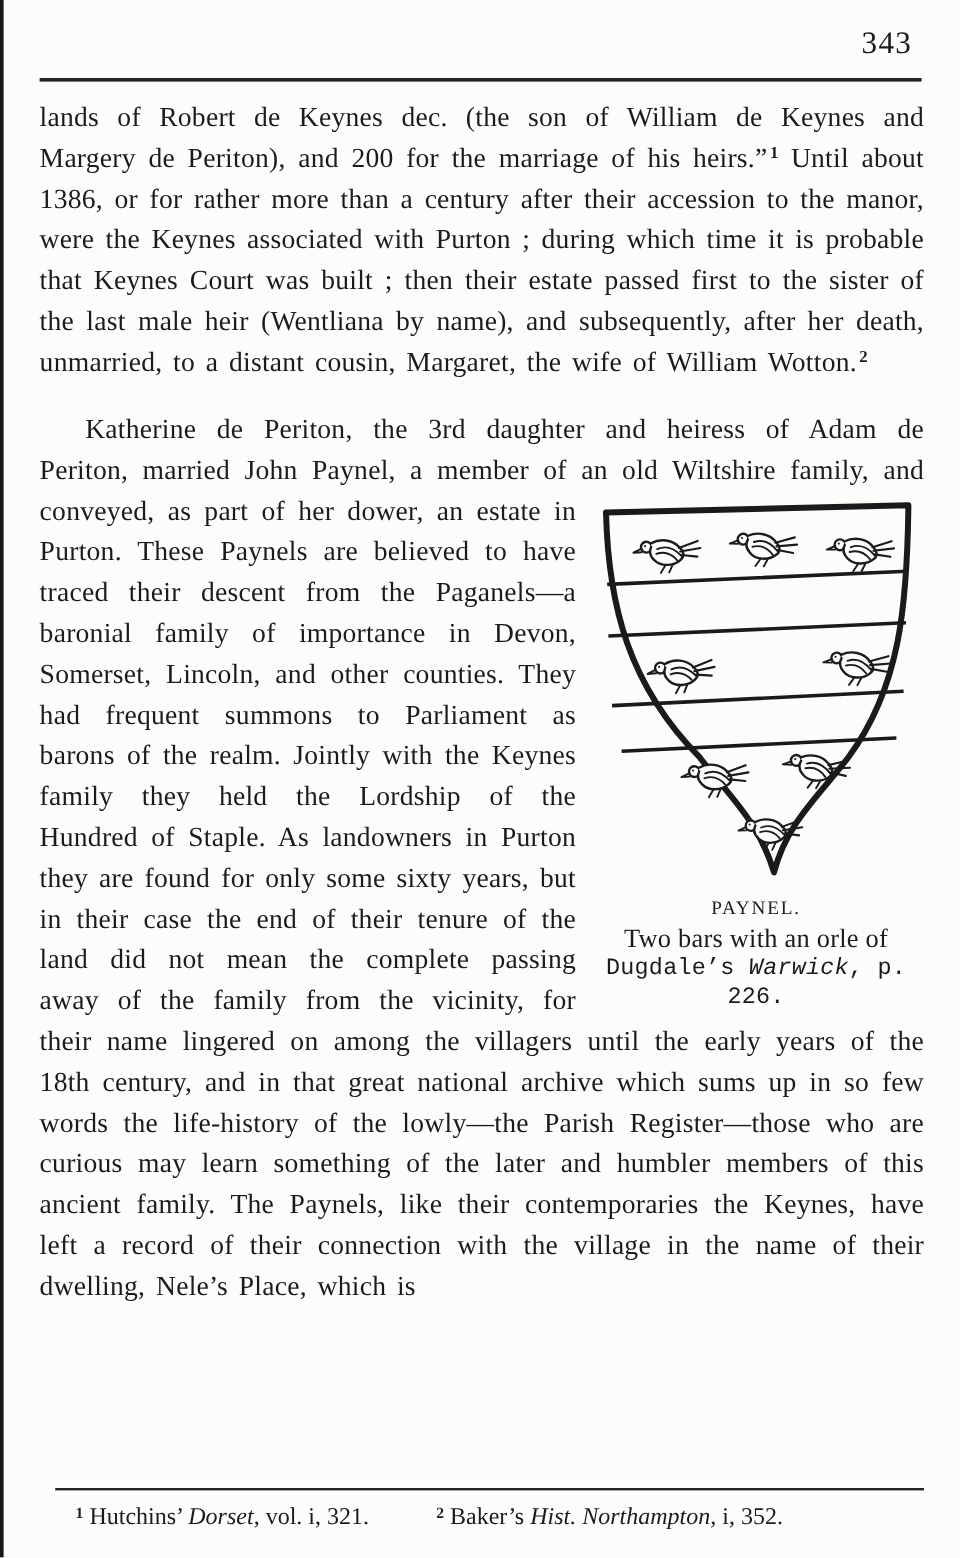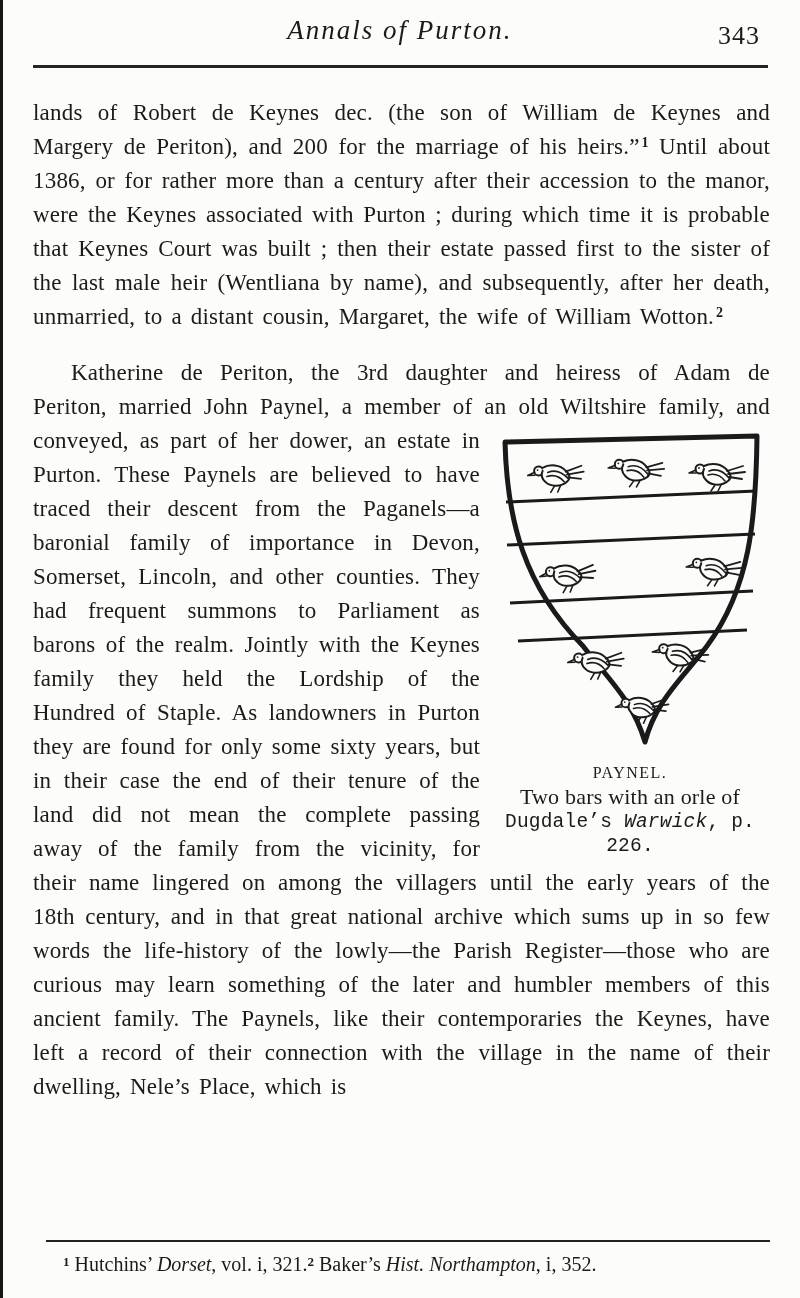--- a/index.html
+++ b/index.html
@@ -11,45 +11,44 @@
   .scan-edge{position:absolute;left:0;top:0;width:3px;height:100%;background:#161616;}
   header{position:relative;padding-top:15px;height:46px;}
   .running-title{text-align:center;font-style:italic;font-size:27px;letter-spacing:2px;}
   .page-number{position:absolute;right:40px;top:21px;font-size:26px;letter-spacing:1px;font-style:normal;}
   .header-rule{border:none;border-top:3px solid #242424;margin:4px 32px 0 33px;}
   main{
     padding:0 30px 0 33px;font-size:23px;line-height:34px;
     text-align:justify;word-spacing:3px;letter-spacing:.2px;
   }
   p{margin:0;}
-  .para-first{margin-top:28px;}
+  .para-first{margin-top:13px;}
   .para-second{margin-top:22px;text-indent:38px;}
   .fref{font-size:14px;font-weight:bold;vertical-align:7px;line-height:0;letter-spacing:0;margin-left:2px;}
   
   .figure{
     float:right;width:280px;margin:4px 0 4px 10px;
     text-align:center;text-indent:0;display:block;line-height:normal;word-spacing:0;
   }
   .figure svg{display:block;margin:0 auto;}
   .cap-title{display:block;font-size:16px;letter-spacing:1.5px;line-height:26px;margin-top:2px;}
   .cap-line{display:block;font-size:22px;line-height:22px;}
   .cap-src{display:block;font-size:19.5px;line-height:24px;margin-top:2px;font-family:Liberation Mono, monospace;}
   footer{position:absolute;left:0;top:1240px;width:800px;}
   .footnote-rule{border:none;border-top:2.5px solid #222;margin:0 30px 0 46px;}
-  .footnotes{padding:9px 30px 0 63px;font-size:20px;display:flex;line-height:26px;}
+  .footnotes{padding:9px 30px 0 63px;font-size:20px;display:flex;gap:56px;line-height:26px;}
   .fn-marker{font-size:13px;font-weight:bold;vertical-align:5px;margin-right:5px;line-height:0;}
   i{font-style:italic;}
 </style>
 </head>
 <body>
 
 <div class="scan-edge"></div>
 
 <header>
-  <div class="running-title">Annals of Purton.</div>
   <div class="page-number">343</div>
 </header>
 <hr class="header-rule">
 
 <main>
   <p class="para-first"><span>lands of Robert de Keynes dec. (the son of William de Keynes and Margery de Periton), and 200 for the marriage of his heirs.”</span><sup class="fref">1</sup><span>  Until about 1386, or for rather more than a century after their accession to the manor, were the Keynes associated with Purton ; during which time it is probable that Keynes Court was built ; then their estate passed first to the sister of the last male heir (Wentliana by name), and subsequently, after her death, unmarried, to a distant cousin, Margaret, the wife of William Wotton.</span><sup class="fref">2</sup></p>
 
   <p class="para-second"><span>Katherine de Periton, the 3rd daughter and heiress of Adam de Periton, married John Paynel, a member of an old Wiltshire family, and conveyed, as part of her dower, an estate </span><span class="figure">
         <svg width="265" height="330" viewBox="0 0 265 330" aria-hidden="true">
       <defs>

